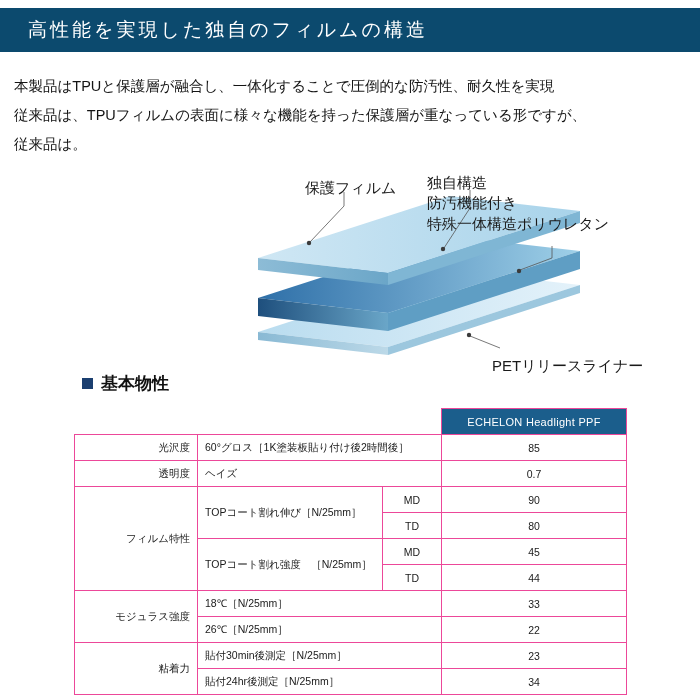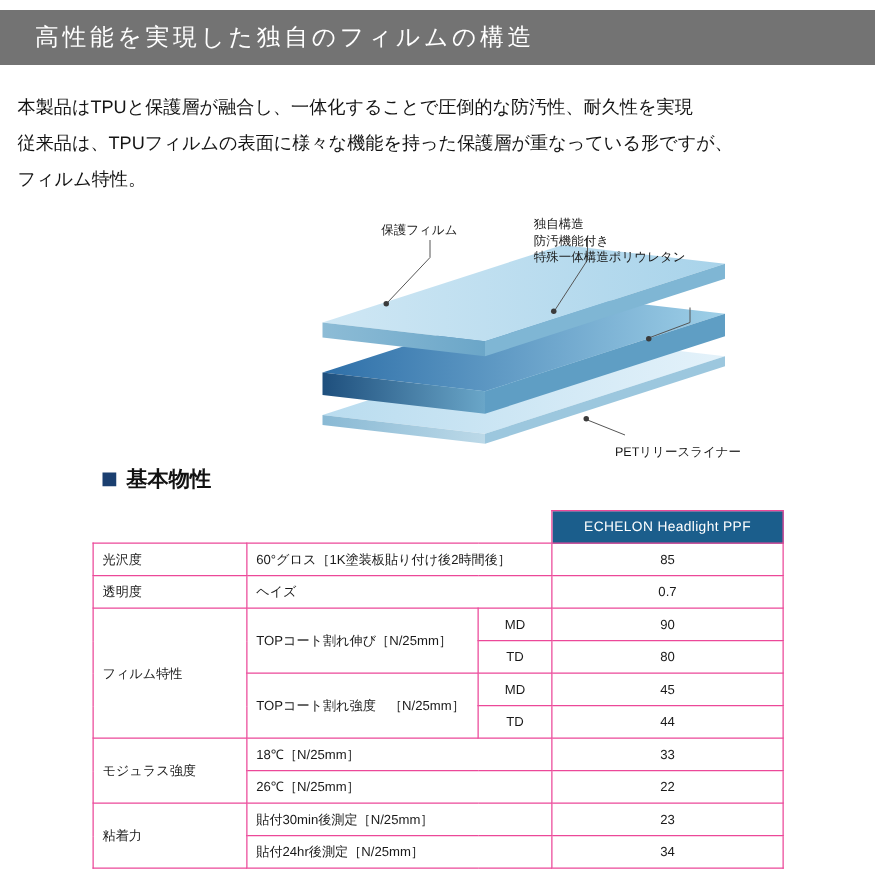--- a/index.html
+++ b/index.html
@@ -20,21 +20,21 @@
     height: 700px;
   }
 
   
   .header-band {
     position: absolute;
     left: 0;
     top: 8px;
     width: 700px;
     height: 44px;
-    background: #737373;
+    background: #0c4a6e;
     display: flex;
     align-items: center;
   }
   .header-title {
     color: #ffffff;
     font-size: 19px;
     letter-spacing: 3px;
     padding-left: 28px;
     font-weight: normal;
     margin: 0;
@@ -56,21 +56,21 @@
   .diagram {
     position: absolute;
     left: 0;
     top: 158px;
     width: 700px;
     height: 215px;
   }
   .diagram svg { display: block; }
   .diagram .lbl {
     position: absolute;
-    font-size: 10px;
+    font-size: 15px;
     line-height: 1.35;
     color: #1a1a1a;
     white-space: nowrap;
   }
   .lbl-protect { left: 305px; top: 20px; }
   .lbl-unique  { left: 427px; top: 15px; }
   .lbl-adhes   { left: 533px; top: 73px; }
   .lbl-pet     { left: 492px; top: 198px; }
 
   
@@ -114,39 +114,39 @@
   }
   .hdr-blank { border: none !important; background: #ffffff; }
   .hdr-prod {
     background: #1b5e8c;
     color: #ffffff;
     text-align: center;
     font-size: 11px;
     letter-spacing: .3px;
     height: 26px;
   }
-  .c-name  { width: 108px; text-align: left; }
+  .c-name  { width: 108px; text-align: right; }
   .c-desc  { text-align: left; }
   .c-dir   { width: 44px; text-align: center; }
   .c-val   { width: 170px; text-align: center; }
   .nowrap  { white-space: nowrap; margin-left: 12px; }
 </style>
 </head>
 <body>
 
 <div class="page">
 
   <div class="header-band">
     <h1 class="header-title">高性能を実現した独自のフィルムの構造</h1>
   </div>
 
   <div class="intro">
     <div>本製品はTPUと保護層が融合し、一体化することで圧倒的な防汚性、耐久性を実現</div>
     <div>従来品は、TPUフィルムの表面に様々な機能を持った保護層が重なっている形ですが、</div>
-    <div>フィルム特性。</div>
+    <div>従来品は。</div>
   </div>
 
   <div class="diagram">
     <svg width="700" height="215" viewBox="0 0 700 215">
       <defs>
         <linearGradient id="g1" x1="0" y1="0" x2="1" y2="0">
           <stop offset="0" stop-color="#cfe7f4"></stop>
           <stop offset="1" stop-color="#a8d3ea"></stop>
         </linearGradient>
         <linearGradient id="g1s" x1="0" y1="0" x2="1" y2="0">

